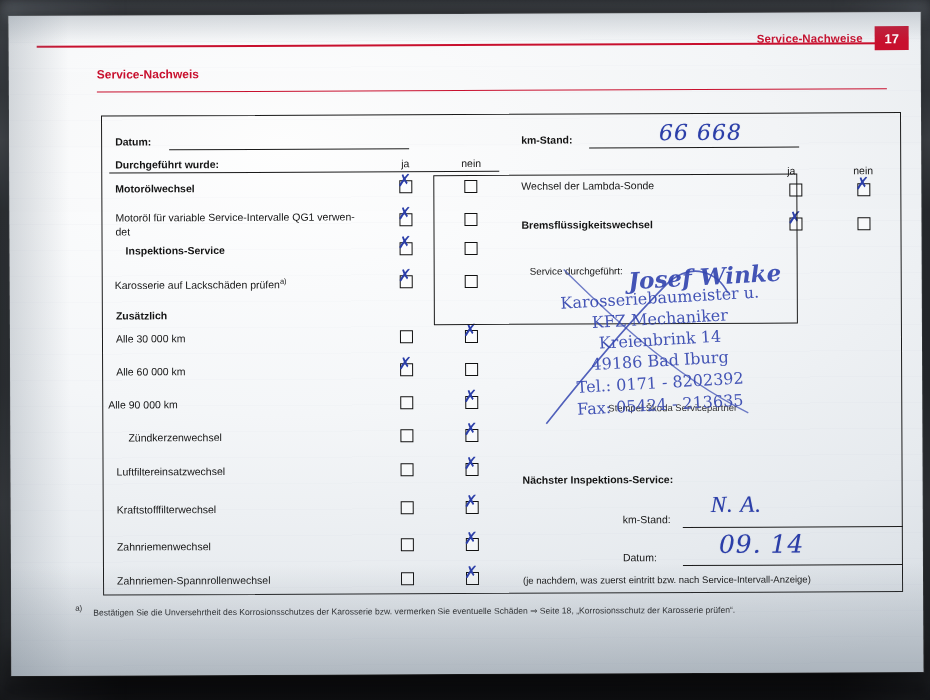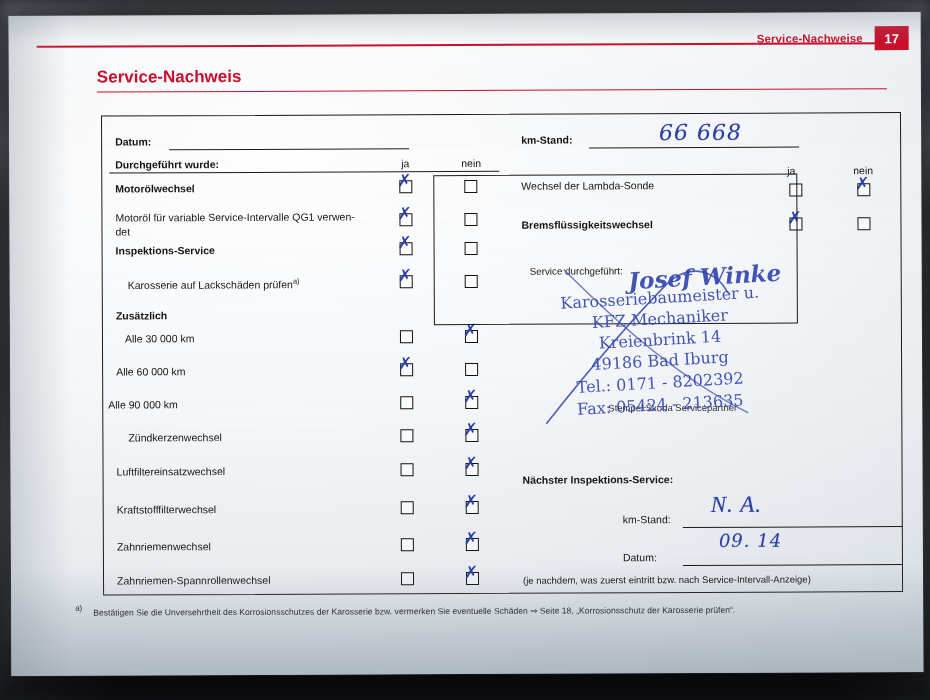--- a/index.html
+++ b/index.html
@@ -120,21 +120,21 @@
     font-size: 13px;
     font-weight: bold;
     display: flex;
     align-items: center;
     justify-content: center;
   }
   .page-heading {
     position: absolute;
     left: 88px;
     top: 52px;
-    font-size: 17px;
+    font-size: 12px;
     font-weight: bold;
     color: #c8102e;
   }
   .page-heading-underline {
     position: absolute;
     left: 88px;
     top: 76px;
     width: 790px;
     height: 1px;
     background: #c8102e;
@@ -273,33 +273,33 @@
     <div class="cb" style="left:390px; top:166px;"></div>
     <div class="ink-x" style="left:388px; top:160px;">✗</div>
     <div class="cb" style="left:455px; top:166px;"></div>
 
     <div class="fld" style="left:106px; top:196px;">Motoröl für variable Service-Intervalle QG1 verwen-</div>
     <div class="fld" style="left:106px; top:210px;">det</div>
     <div class="cb" style="left:390px; top:199px;"></div>
     <div class="ink-x" style="left:388px; top:193px;">✗</div>
     <div class="cb" style="left:455px; top:199px;"></div>
 
-    <div class="fld b" style="left:106px; top:229px;">Inspektions-Service</div>
+    <div class="fld b" style="left:116px; top:229px;">Inspektions-Service</div>
     <div class="cb" style="left:390px; top:228px;"></div>
     <div class="ink-x" style="left:388px; top:222px;">✗</div>
     <div class="cb" style="left:455px; top:228px;"></div>
 
-    <div class="fld" style="left:118px; top:262px;text-align:center;">Karosserie auf Lackschäden prüfen<span class="sup">a)</span></div>
+    <div class="fld" style="left:105px; top:262px;text-align:center;">Karosserie auf Lackschäden prüfen<span class="sup">a)</span></div>
     <div class="cb" style="left:390px; top:261px;"></div>
     <div class="ink-x" style="left:388px; top:255px;">✗</div>
     <div class="cb" style="left:455px; top:261px;"></div>
 
     <div class="fld b" style="left:106px; top:294px;">Zusätzlich</div>
 
-    <div class="fld" style="left:115px; top:317px;text-align:right;">Alle 30 000 km</div>
+    <div class="fld" style="left:106px; top:317px;text-align:right;">Alle 30 000 km</div>
     <div class="cb" style="left:390px; top:316px;"></div>
     <div class="cb" style="left:455px; top:316px;"></div>
     <div class="ink-x" style="left:453px; top:310px;">✗</div>
 
     <div class="fld" style="left:106px; top:350px;">Alle 60 000 km</div>
     <div class="cb" style="left:390px; top:349px;"></div>
     <div class="ink-x" style="left:388px; top:343px;">✗</div>
     <div class="cb" style="left:455px; top:349px;"></div>
 
     <div class="fld" style="left:98px; top:383px;">Alle 90 000 km</div>
@@ -367,21 +367,21 @@
     </svg>
 
     <div class="fld b" style="left:512px; top:460px;">Nächster Inspektions-Service:</div>
 
     <div class="fld" style="left:612px; top:500px;">km-Stand:</div>
     <div class="ruleline" style="left:672px; top:514px; width:220px;"></div>
     <div class="ink" style="left:700px; top:479px; font-size:23px; letter-spacing:1px;font-family:Liberation Serif, serif;">N. A.</div>
 
     <div class="fld" style="left:612px; top:538px;">Datum:</div>
     <div class="ruleline" style="left:672px; top:552px; width:220px;"></div>
-    <div class="ink" style="left:708px; top:517px; font-size:18px; letter-spacing:1px;">09. 14</div>
+    <div class="ink" style="left:708px; top:517px; font-size:25px; letter-spacing:1px;">09. 14</div>
 
     <div class="fld small" style="left:512px; top:561px;">(je nachdem, was zuerst eintritt bzw. nach Service-Intervall-Anzeige)</div>
 
     <div class="footnote-sup">a)</div>
     <div class="footnote" style="left:82px;">Bestätigen Sie die Unversehrtheit des Korrosionsschutzes der Karosserie bzw. vermerken Sie eventuelle Schäden ⇒ Seite 18, „Korrosionsschutz der Karosserie prüfen“.</div>
 
     <div class="paper-shade-left"></div>
     <div class="paper-shade-top"></div>
     <div class="paper-shade-bottom"></div>
   </div>

